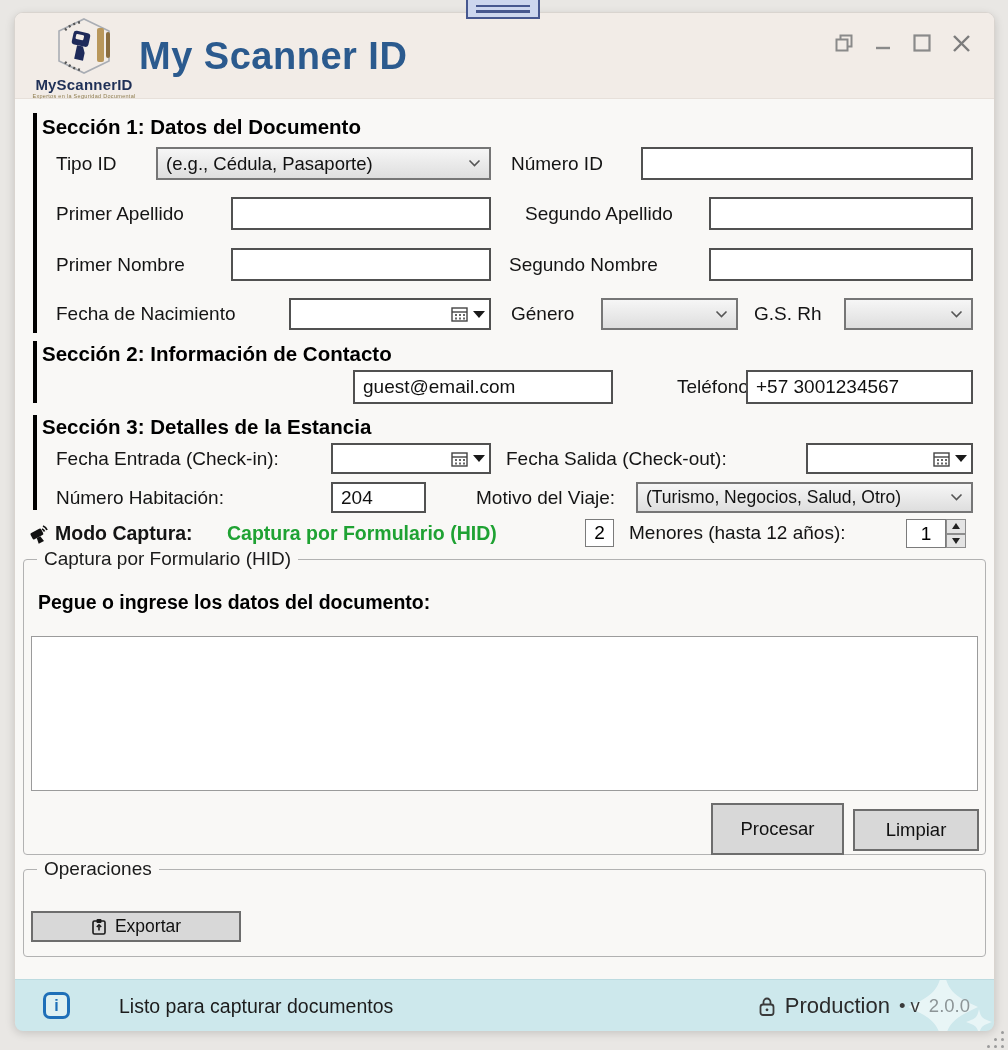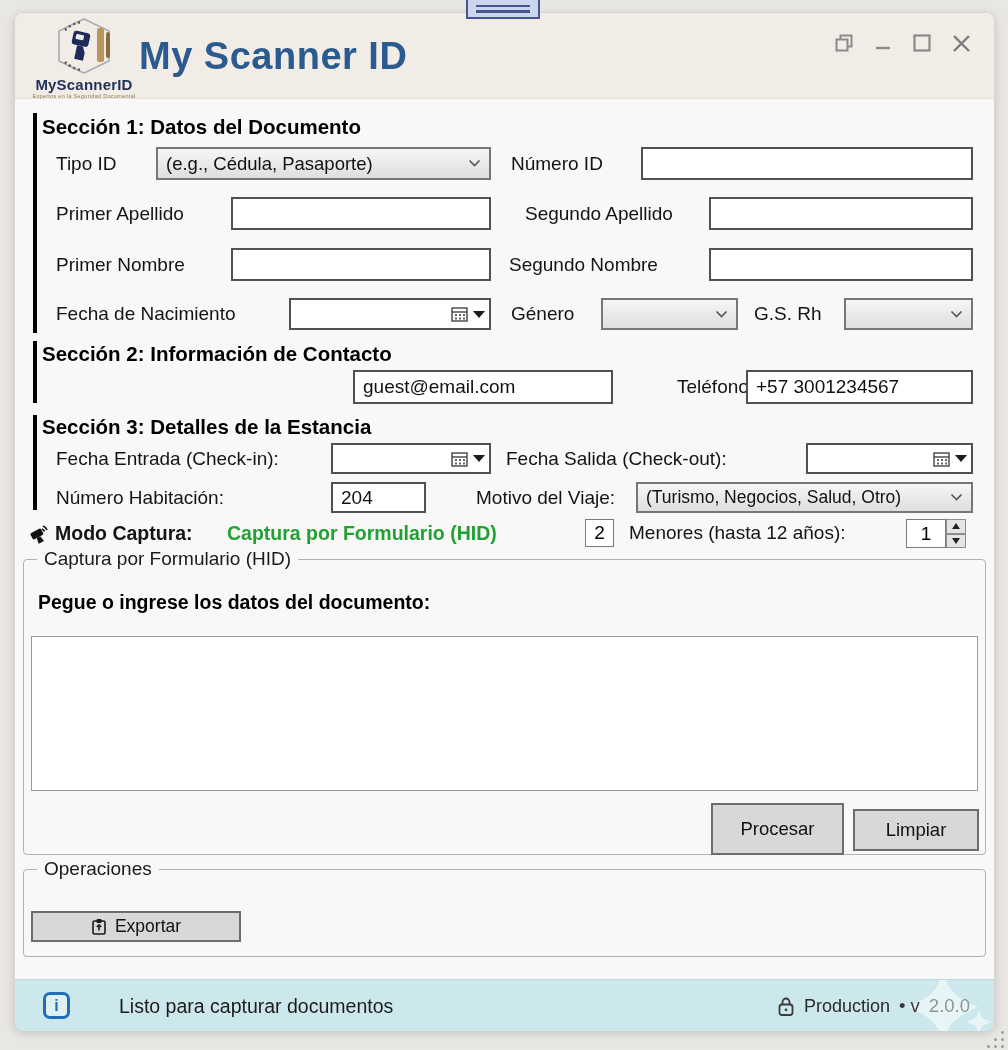--- a/index.html
+++ b/index.html
@@ -54,21 +54,21 @@
   .tri-up { width:0; height:0; border-left:4.5px solid transparent; border-right:4.5px solid transparent; border-bottom:6px solid #222; }
   .tri-dn { width:0; height:0; border-left:4.5px solid transparent; border-right:4.5px solid transparent; border-top:6px solid #222; }
 
   textarea.doc-area { background:#fff; border:1.5px solid #9b9b9b; resize:none; outline:none; font-size:18px; padding:8px; font-family:"Liberation Sans",sans-serif; }
 
   
   .statusbar { left:0; top:966px; width:100%; height:52px; background:#cde8ec;
     border-top:1px solid #bcdbe0; border-radius:0 0 8px 8px; overflow:hidden; }
   .status-msg { font-size:19.5px; color:#1c1c1c; }
   .status-right { position:absolute; right:24px; top:0; height:52px; display:flex; align-items:center; gap:9px; }
-  .env-text { font-size:18px; color:#2a2a2a; }
+  .env-text { font-size:22px; color:#2a2a2a; }
   .ver-pre { font-size:18.5px; color:#3a3a3a; }
   .ver-num { font-size:18.5px; color:#8d9597; }
   .sparkle { position:absolute; opacity:.55; pointer-events:none; }
 
   .grip { right:2px; bottom:0; width:22px; height:18px; }
   .grip i { position:absolute; width:3px; height:3px; background:#9b9b9b; border-radius:50%; }
 
   .info-badge { width:27px; height:27px; border:3px solid #1e6fb8; border-radius:7px;
     display:flex; align-items:center; justify-content:center; font-weight:bold; font-size:16px; color:#1e6fb8; background:rgba(255,255,255,.35); }
 </style>

